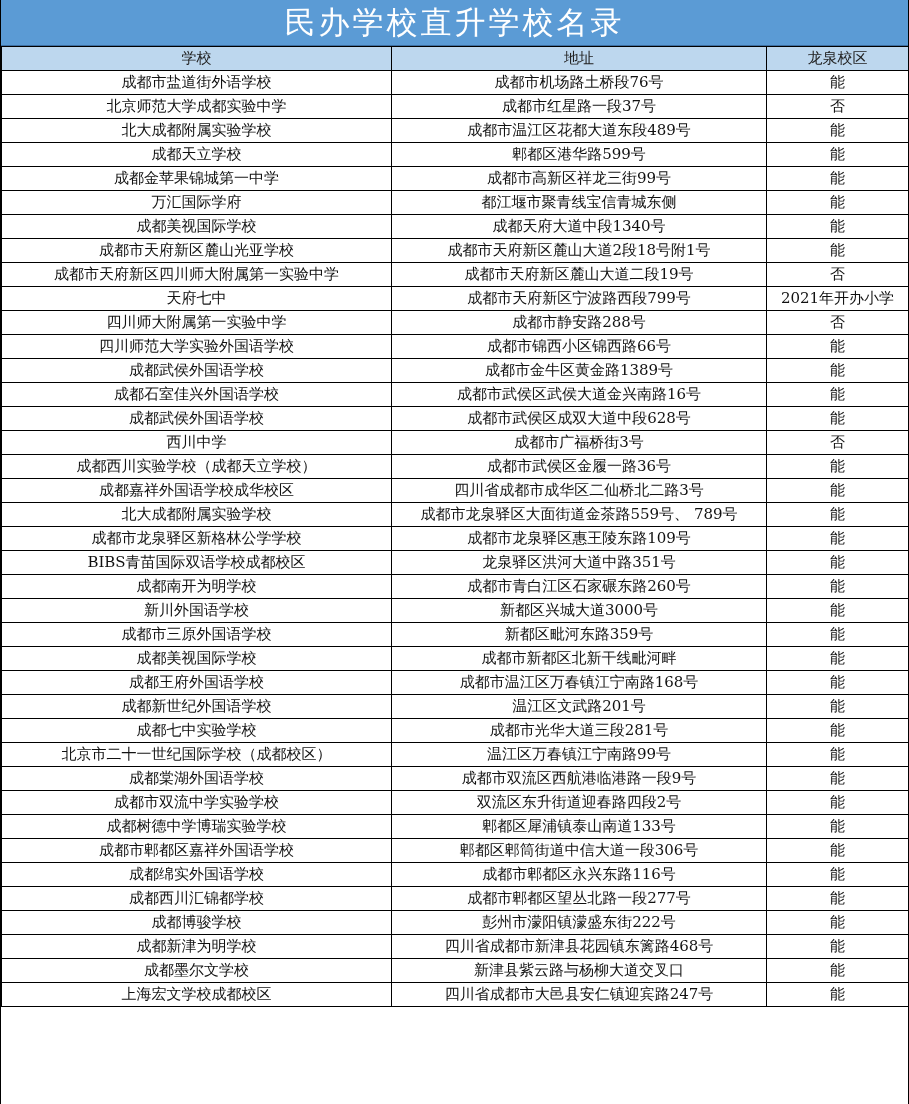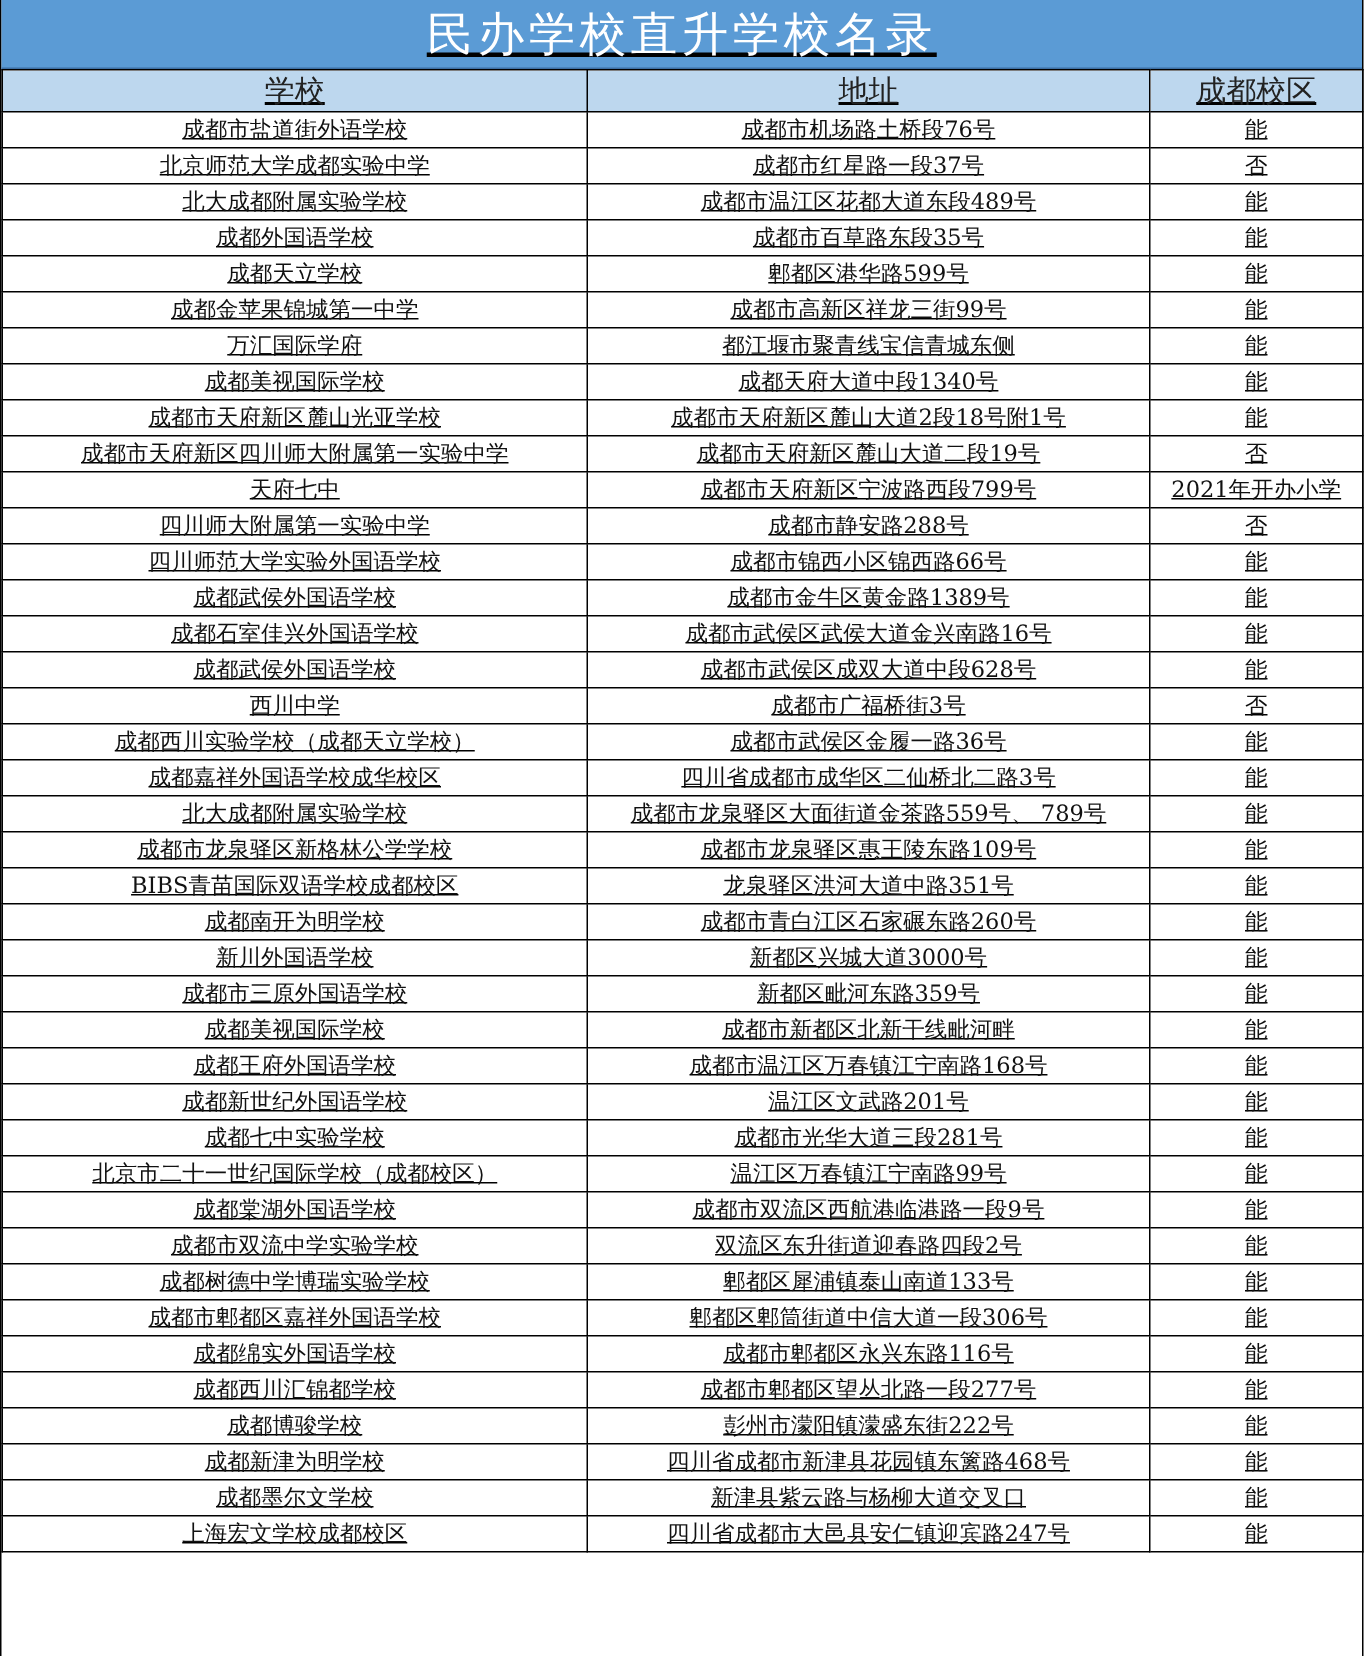--- a/index.html
+++ b/index.html
@@ -1,71 +1,66 @@
 <!DOCTYPE html>
 <html><head>
 <meta charset="utf-8">
 <style>
   html, body { margin: 0; padding: 0; background: #ffffff; }
   body { width: 909px; height: 1104px; overflow: hidden; font-family: "DejaVu Serif", "Liberation Serif", serif; }
-  .sheet { position: relative; width: 909px; height: 1104px; box-sizing: border-box; border-left: 1px solid #000; border-right: 1px solid #000; text-decoration: underline; }
+  .sheet { position: relative; width: 909px; height: 1104px; box-sizing: border-box; border-left: 1px solid #000; border-right: 1px solid #000; }
   .title {
     height: 46px; background: #5b9bd5; color: #ffffff;
     display: flex; align-items: center; justify-content: center;
     font-size: 31px; letter-spacing: 3px; border-bottom: 1px solid #3d6fa3; box-sizing: border-box;
   }
   table { border-collapse: collapse; width: 907px; table-layout: fixed; }
   col.c1 { width: 390px; }
   col.c2 { width: 375px; }
   col.c3 { width: 142px; }
   th, td {
     border: 1px solid #000; height: 23px; padding: 0; text-align: center;
     font-size: 15px; color: #111; white-space: nowrap; overflow: hidden; font-weight: normal;
   }
-  thead th { background: #bdd7ee; height: 23px; font-size: 20px; color: #222; }
+  thead th { background: #bdd7ee; height: 23px; font-size: 15px; color: #222; }
   tbody td { background: #ffffff; }
   tbody td.status { font-size: 15px; }
 </style>
 </head>
 <body>
 
 <div class="sheet">
   <div class="title">民办学校直升学校名录</div>
   <table>
     <colgroup>
         <col class="c1">
         <col class="c2">
         <col class="c3">
       </colgroup>
     <thead>
       <tr>
         <th>学校</th>
         <th>地址</th>
-        <th>成都校区</th>
+        <th>龙泉校区</th>
       </tr>
     </thead>
     <tbody id="rows">
         <tr>
           <td>成都市盐道街外语学校</td>
           <td>成都市机场路土桥段76号</td>
           <td class="status">能</td>
         </tr>
         <tr>
           <td>北京师范大学成都实验中学</td>
           <td>成都市红星路一段37号</td>
           <td class="status">否</td>
         </tr>
         <tr>
           <td>北大成都附属实验学校</td>
           <td>成都市温江区花都大道东段489号</td>
-          <td class="status">能</td>
-        </tr>
-        <tr>
-          <td>成都外国语学校</td>
-          <td>成都市百草路东段35号</td>
           <td class="status">能</td>
         </tr>
         <tr>
           <td>成都天立学校</td>
           <td>郫都区港华路599号</td>
           <td class="status">能</td>
         </tr>
         <tr>
           <td>成都金苹果锦城第一中学</td>
           <td>成都市高新区祥龙三街99号</td>

